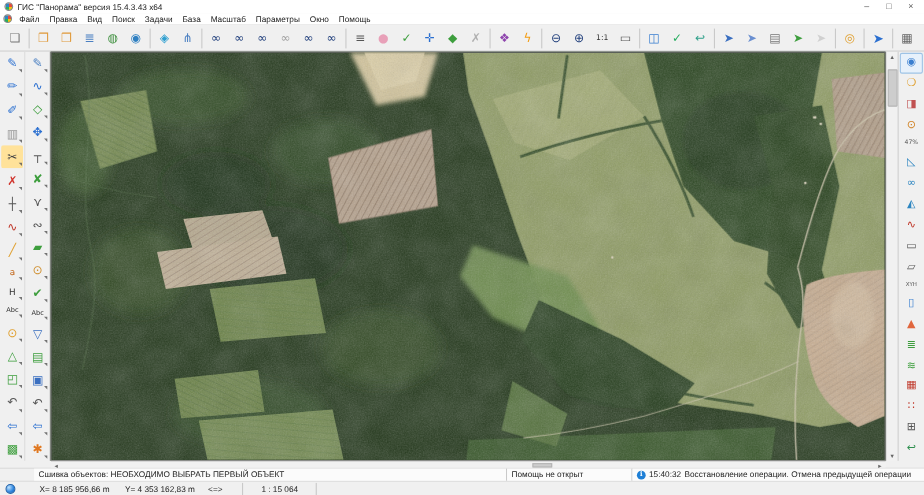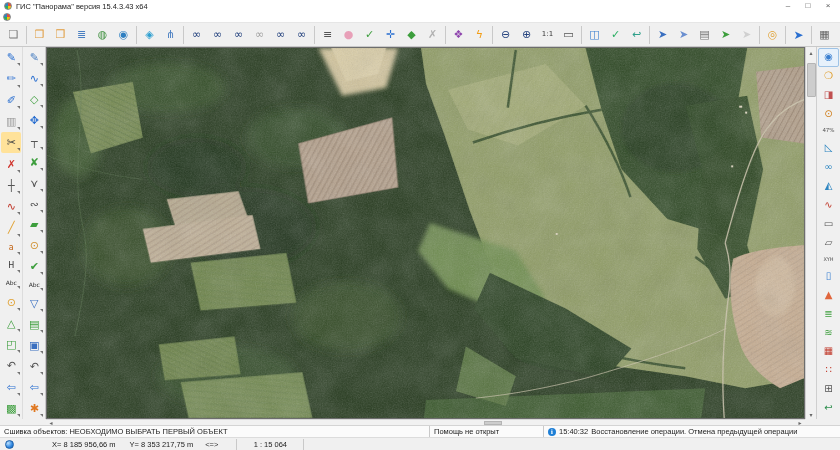--- a/index.html
+++ b/index.html
@@ -71,50 +71,51 @@
     justify-content:center; font-size:6px; color:#666; }
   .harrow.left { left:0; } .harrow.right { right:0; }
   .hthumb { position:absolute; left:438px; top:1px; height:4px; width:18px;
     background:#cdcdcd; border:1px solid #b5b5b5; }
 
   
   .status1 { height:12px; display:flex; font-size:7.5px; background:#f0f0f0;
     border-top:1px solid #d4d4d4; }
   .scell { display:flex; align-items:center; padding:0 4px; background:#fbfbfb;
     border-right:1px solid #c9c9c9; white-space:nowrap; overflow:hidden; }
-  .scell.c1 { width:430px; }
+  .scell.c1 { width:430px;margin-left:31px; }
   .scell.c2 { width:114px; }
   .scell.c3 { flex:1; gap:3px; border-right:none; }
   .info-icon { width:8px; height:8px; border-radius:50%; background:#1e7fd6; color:#fff;
     display:flex; align-items:center; justify-content:center; font-size:6px; font-weight:bold;
     flex:0 0 auto; font-family:"DejaVu Serif", serif; }
 
   .status2 { height:13px; display:flex; align-items:center; font-size:7.5px;
     background:#f0f0f0; border-top:1px solid #dcdcdc; }
   .sphere-icon { width:9px; height:9px; border-radius:50%; margin-left:5px; flex:0 0 auto;
     background:radial-gradient(circle at 30% 30%, #bfe3ff, #2e86e0 60%, #1b5fa8);
     border:1px solid #1b5fa8; }
   .coord { white-space:nowrap; }
-  .cx { margin-left:38px; } .cy { margin-left:14px; } .csw { margin-left:12px; color:#333; }
+  .cx { margin-left:22px; } .cy { margin-left:14px; } .csw { margin-left:12px; color:#333; }
   .vdiv { width:1px; height:11px; background:#c9c9c9; }
   .scale-cell { width:66px; text-align:center; }
 </style>
 </head>
 <body>
 
 <div class="titlebar">
   <span class="app-icon"></span>
   <span class="title-text">ГИС "Панорама" версия 15.4.3.43 x64</span>
   <span class="winbtn">–</span>
   <span class="winbtn">□</span>
   <span class="winbtn">×</span>
 </div>
 
 <div class="menubar">
   <span class="app-icon"></span>
+  <span id="menu-items"><span class="mitem">Файл</span><span class="mitem">Правка</span><span class="mitem">Вид</span><span class="mitem">Поиск</span><span class="mitem">Задачи</span><span class="mitem">База</span><span class="mitem">Масштаб</span><span class="mitem">Параметры</span><span class="mitem">Окно</span><span class="mitem">Помощь</span></span>
 </div>
 
 <div class="toolbar" id="toolbar">
     <div class="tgroup">
       <div class="tbtn">
         <span class="glyph" style="color: rgb(119, 119, 119);">❏</span>
       </div>
     </div>
     <div class="tsep"></div>
     <div class="tgroup">
@@ -602,18 +603,18 @@
   <div class="scell c3">
     <span class="info-icon">i</span>
     <span>15:40:32</span>
     <span>Восстановление операции. Отмена предыдущей операции</span>
   </div>
 </div>
 
 <div class="status2">
   <span class="sphere-icon"></span>
   <span class="coord cx">X= 8 185 956,66 m</span>
-  <span class="coord cy">Y= 8 353 217,75 m</span>
+  <span class="coord cy">Y= 4 353 162,83 m</span>
   <span class="coord csw">&lt;=&gt;</span>
   <span class="vdiv" style="margin-left:18px"></span>
   <span class="scale-cell">1 : 15 064</span>
   <span class="vdiv"></span>
 </div>
 
 </body></html>

